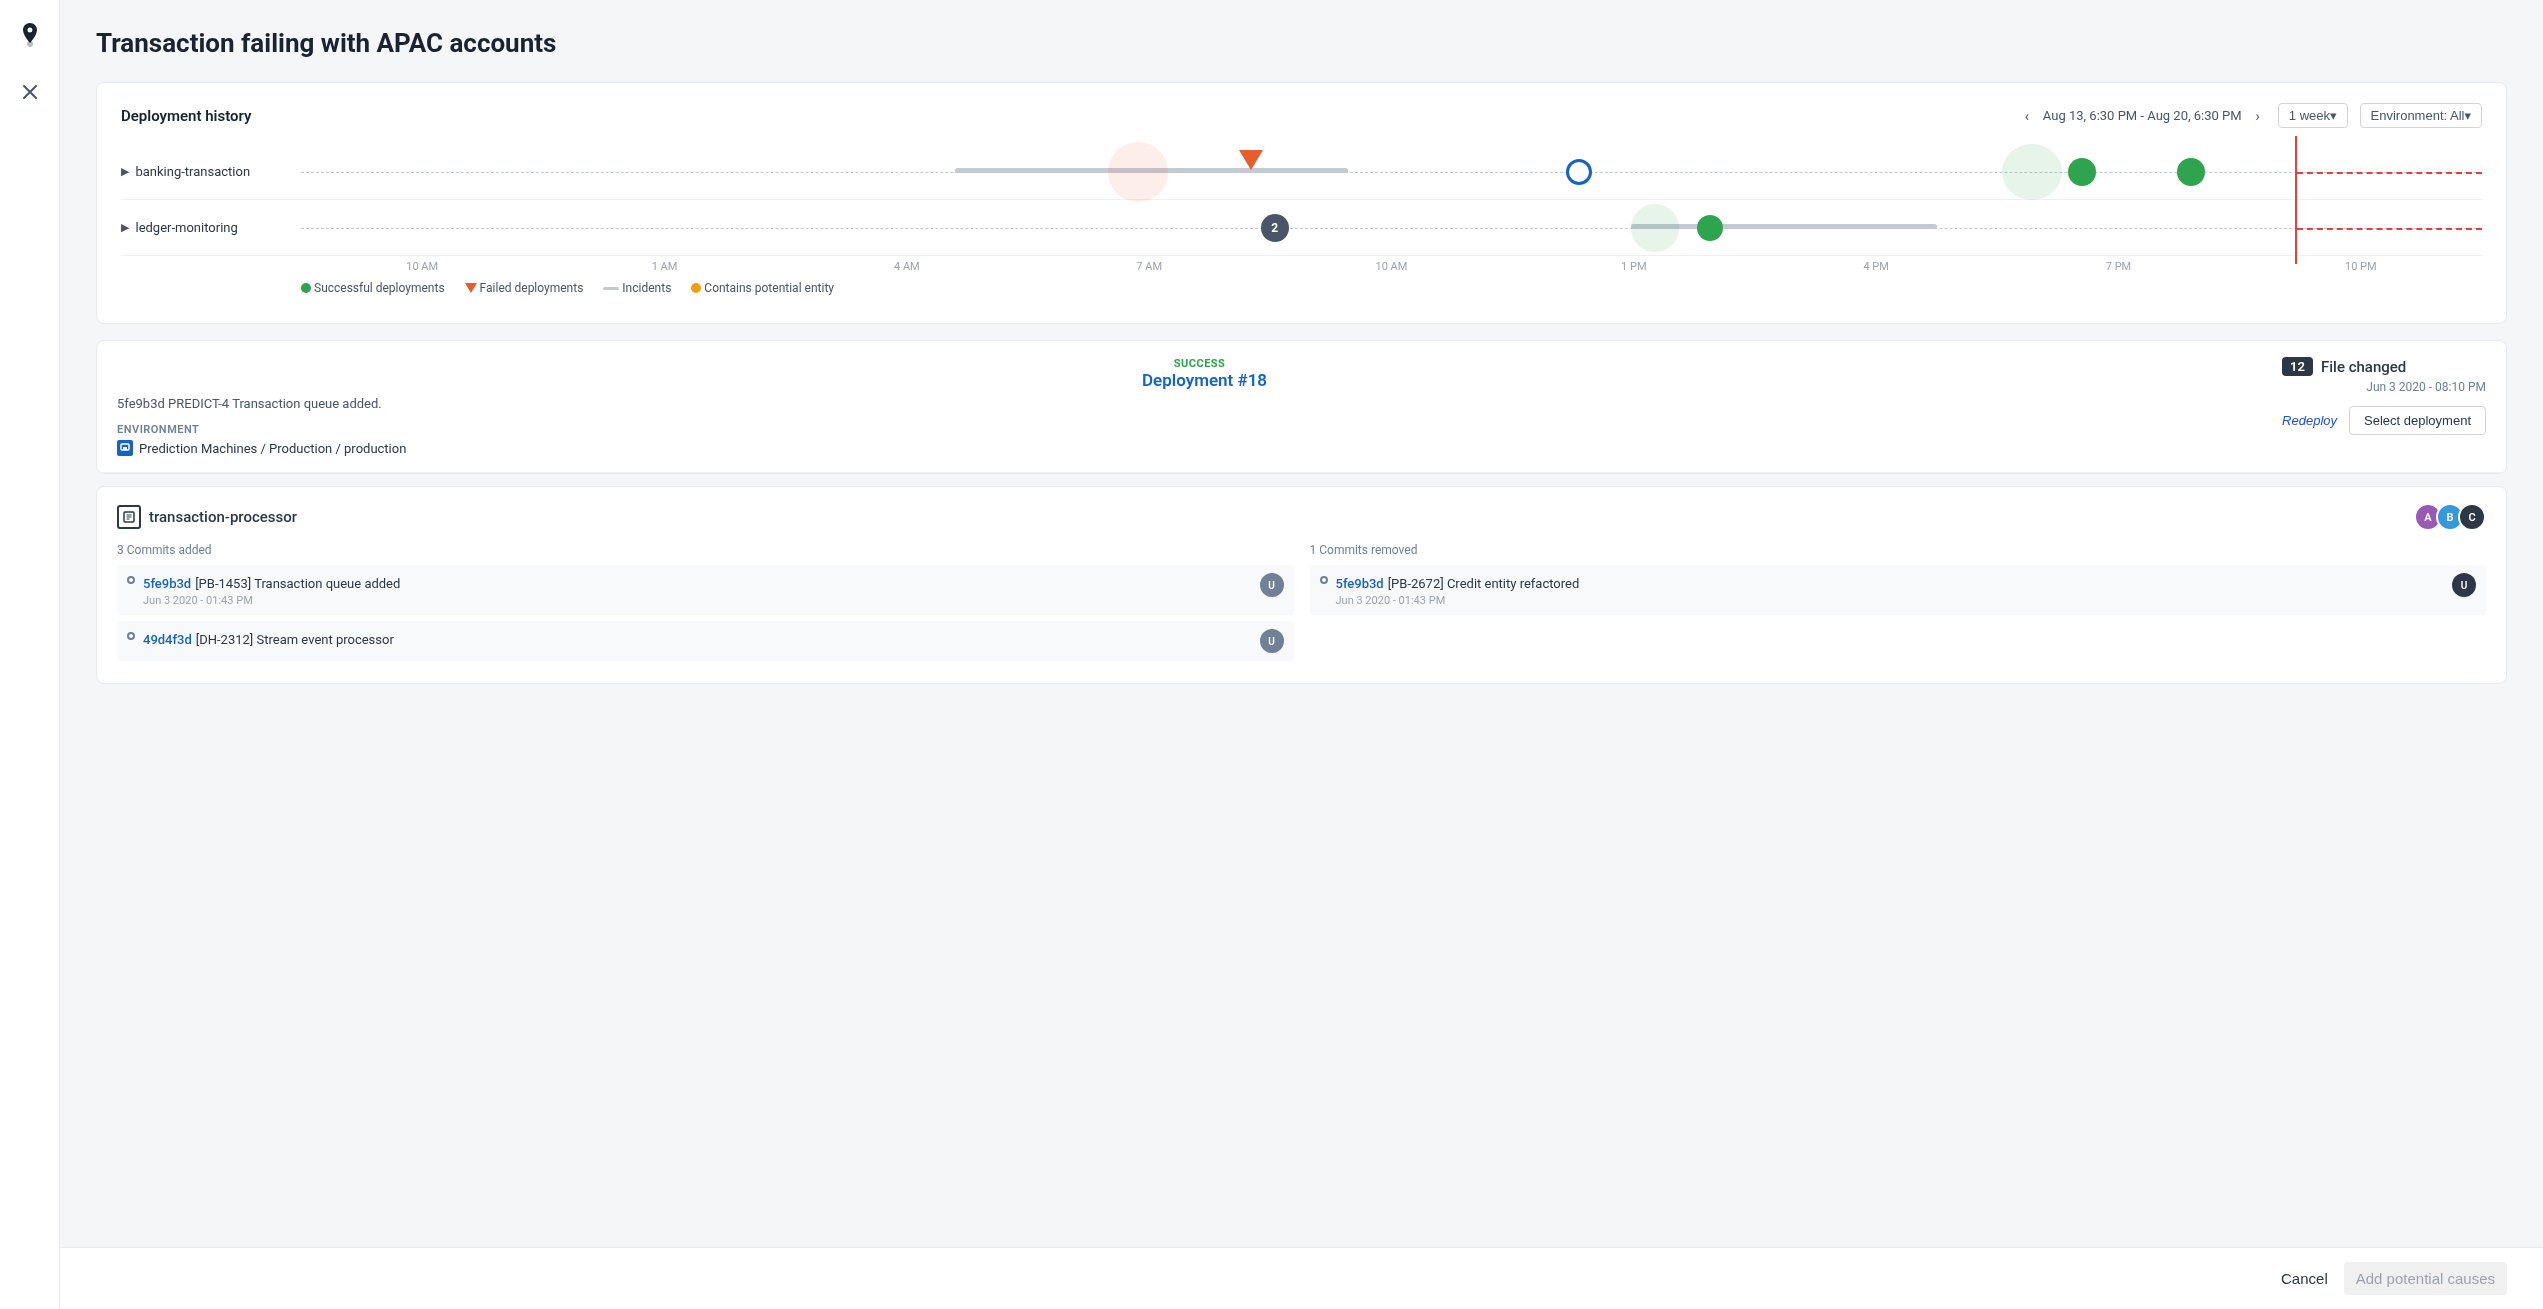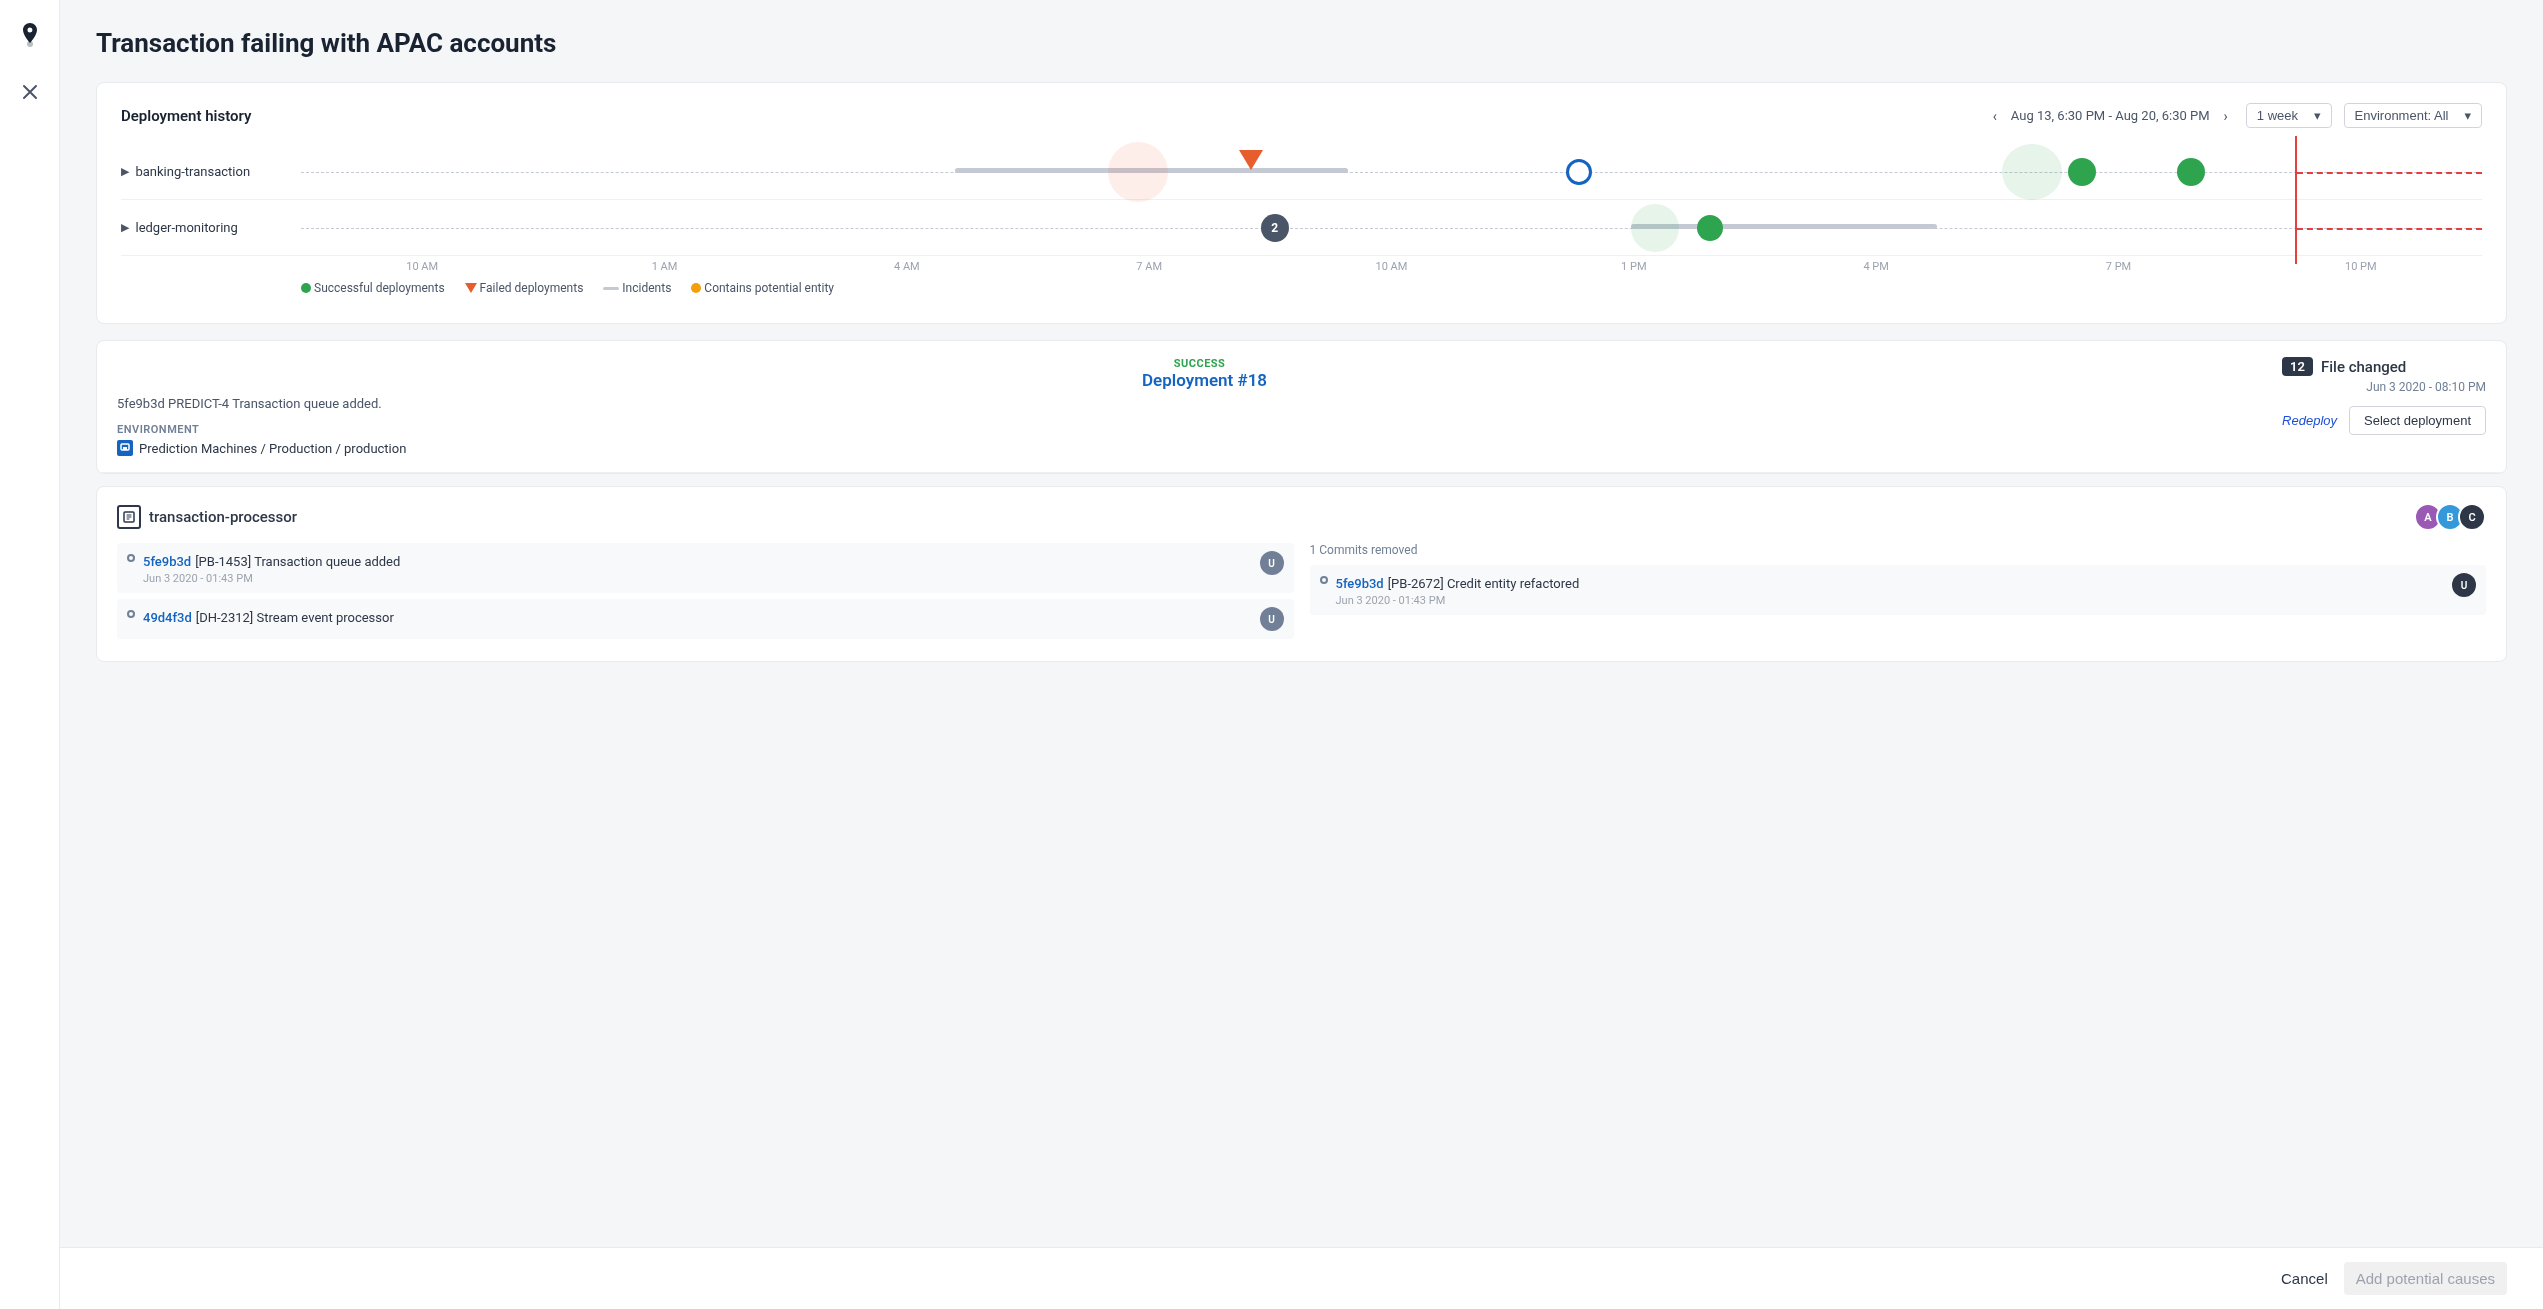--- a/index.html
+++ b/index.html
@@ -79,21 +79,21 @@
     .dropdown-btn {
       background: #fff;
       border: 1px solid #d1d5db;
       border-radius: 4px;
       padding: 4px 10px;
       font-size: 13px;
       cursor: pointer;
       color: #4a5568;
       display: flex;
       align-items: center;
-      gap: 16px;
+      gap: 0;
     }
     .chart-container {
       position: relative;
       margin-bottom: 8px;
     }
     .chart-rows {
       display: flex;
       flex-direction: column;
       gap: 0;
     }
@@ -606,20 +606,21 @@
         <span>transaction-processor</span>
       </div>
       <div class="avatars">
         <div class="avatar" style="background:#9b59b6;">A</div>
         <div class="avatar" style="background:#3498db;">B</div>
         <div class="avatar" style="background:#2d3748;">C</div>
       </div>
     </div>
     <div class="commits-grid">
       <div>
+        <div class="commits-col-title">3 Commits added</div>
         <div class="commit-item">
           <div class="commit-dot"></div>
           <div class="commit-info">
             <span class="commit-hash">5fe9b3d</span>
             <span class="commit-message">[PB-1453] Transaction queue added</span>
             <div class="commit-date">Jun 3 2020 - 01:43 PM</div>
           </div>
           <div class="commit-avatar" style="background:#718096;">U</div>
         </div>
         <div class="commit-item">

